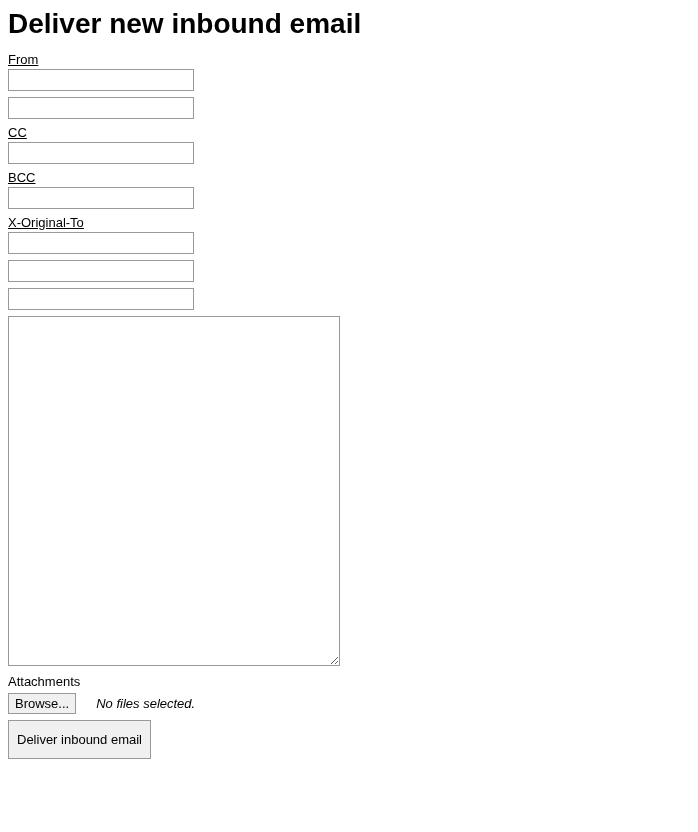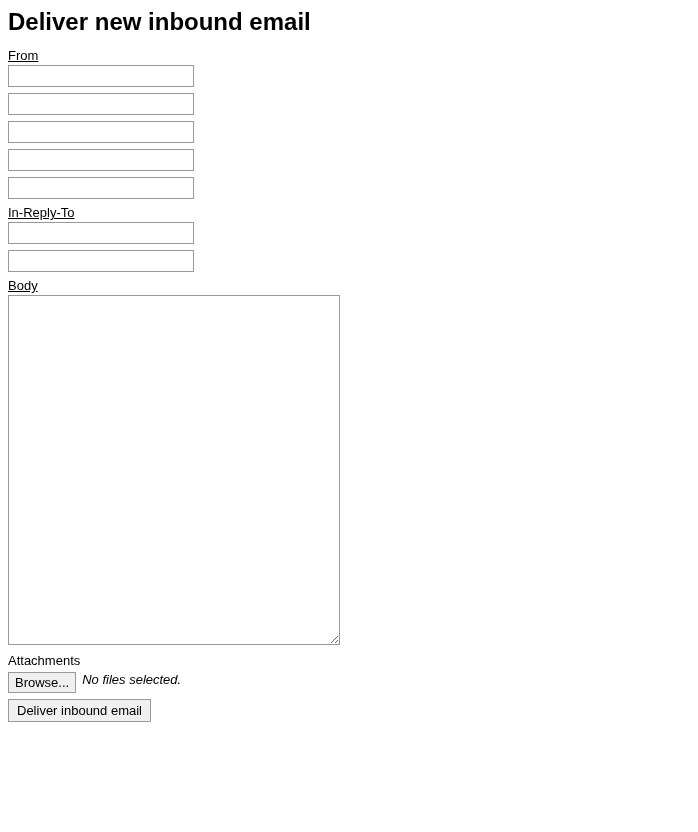--- a/index.html
+++ b/index.html
@@ -11,21 +11,21 @@
     body {
       font-family: Arial, sans-serif;
       font-size: 13px;
       background: #fff;
       color: #000;
       padding: 8px 8px;
       width: 698px;
     }
 
     h1 {
-      font-size: 24px;
+      font-size: 28px;
       font-weight: bold;
       margin-bottom: 12px;
     }
 
     .field-group {
       margin-bottom: 6px;
       text-decoration: underline;
     }
 
     label {
@@ -60,84 +60,85 @@
       margin-bottom: 6px;
     }
 
     .attachments-label {
       font-size: 13px;
       margin-bottom: 4px;
     }
 
     .file-row {
       display: flex;
-      align-items: flex-start;
-      gap: 6px;
+      align-items: center;
+      gap: 20px;
     }
 
     .browse-button {
       font-size: 13px;
       padding: 2px 6px;
       border: 1px solid #999;
       background: #f0f0f0;
       cursor: pointer;
     }
 
     .no-files-text {
       font-size: 13px;
       font-style: italic;
     }
 
     .submit-button {
       display: block;
       margin-top: 6px;
       font-size: 13px;
-      padding: 3px 8px;
+      padding: 11px 8px;
       border: 1px solid #999;
       background: #f0f0f0;
       cursor: pointer;
     }
   </style>
 </head>
 <body>
 
 <h1>Deliver new inbound email</h1>
 
 <div class="field-group">
   <label>From</label>
   <input type="text" value="" style="">
 </div>
 
 <div class="field-group">
   <input type="text" value="" style="">
 </div>
 
 <div class="field-group">
+  <label>CC</label>
+  <input type="text" value="" style="">
+</div>
+
+<div class="field-group">
+  <label>BCC</label>
+  <input type="text" value="" style="">
+</div>
+
+<div class="field-group">
+  <label>X-Original-To</label>
   <input type="text" value="" style="">
 </div>
 
 <div class="field-group">
   <input type="text" value="" style="">
 </div>
 
 <div class="field-group">
   <input type="text" value="" style="">
 </div>
 
 <div class="field-group">
-  <label>In-Reply-To</label>
-  <input type="text" value="" style="">
-</div>
-
-<div class="field-group">
-  <input type="text" value="" style="">
-</div>
-
-<div class="field-group">
-  <label>Body</label>
   <textarea style=""></textarea>
 </div>
 
 <div class="attachments-section">
   <div class="attachments-label">Attachments</div>
   <div class="file-row">
     <button class="browse-button">Browse...</button>
     <span class="no-files-text">No files selected.</span>
   </div>
 </div>

